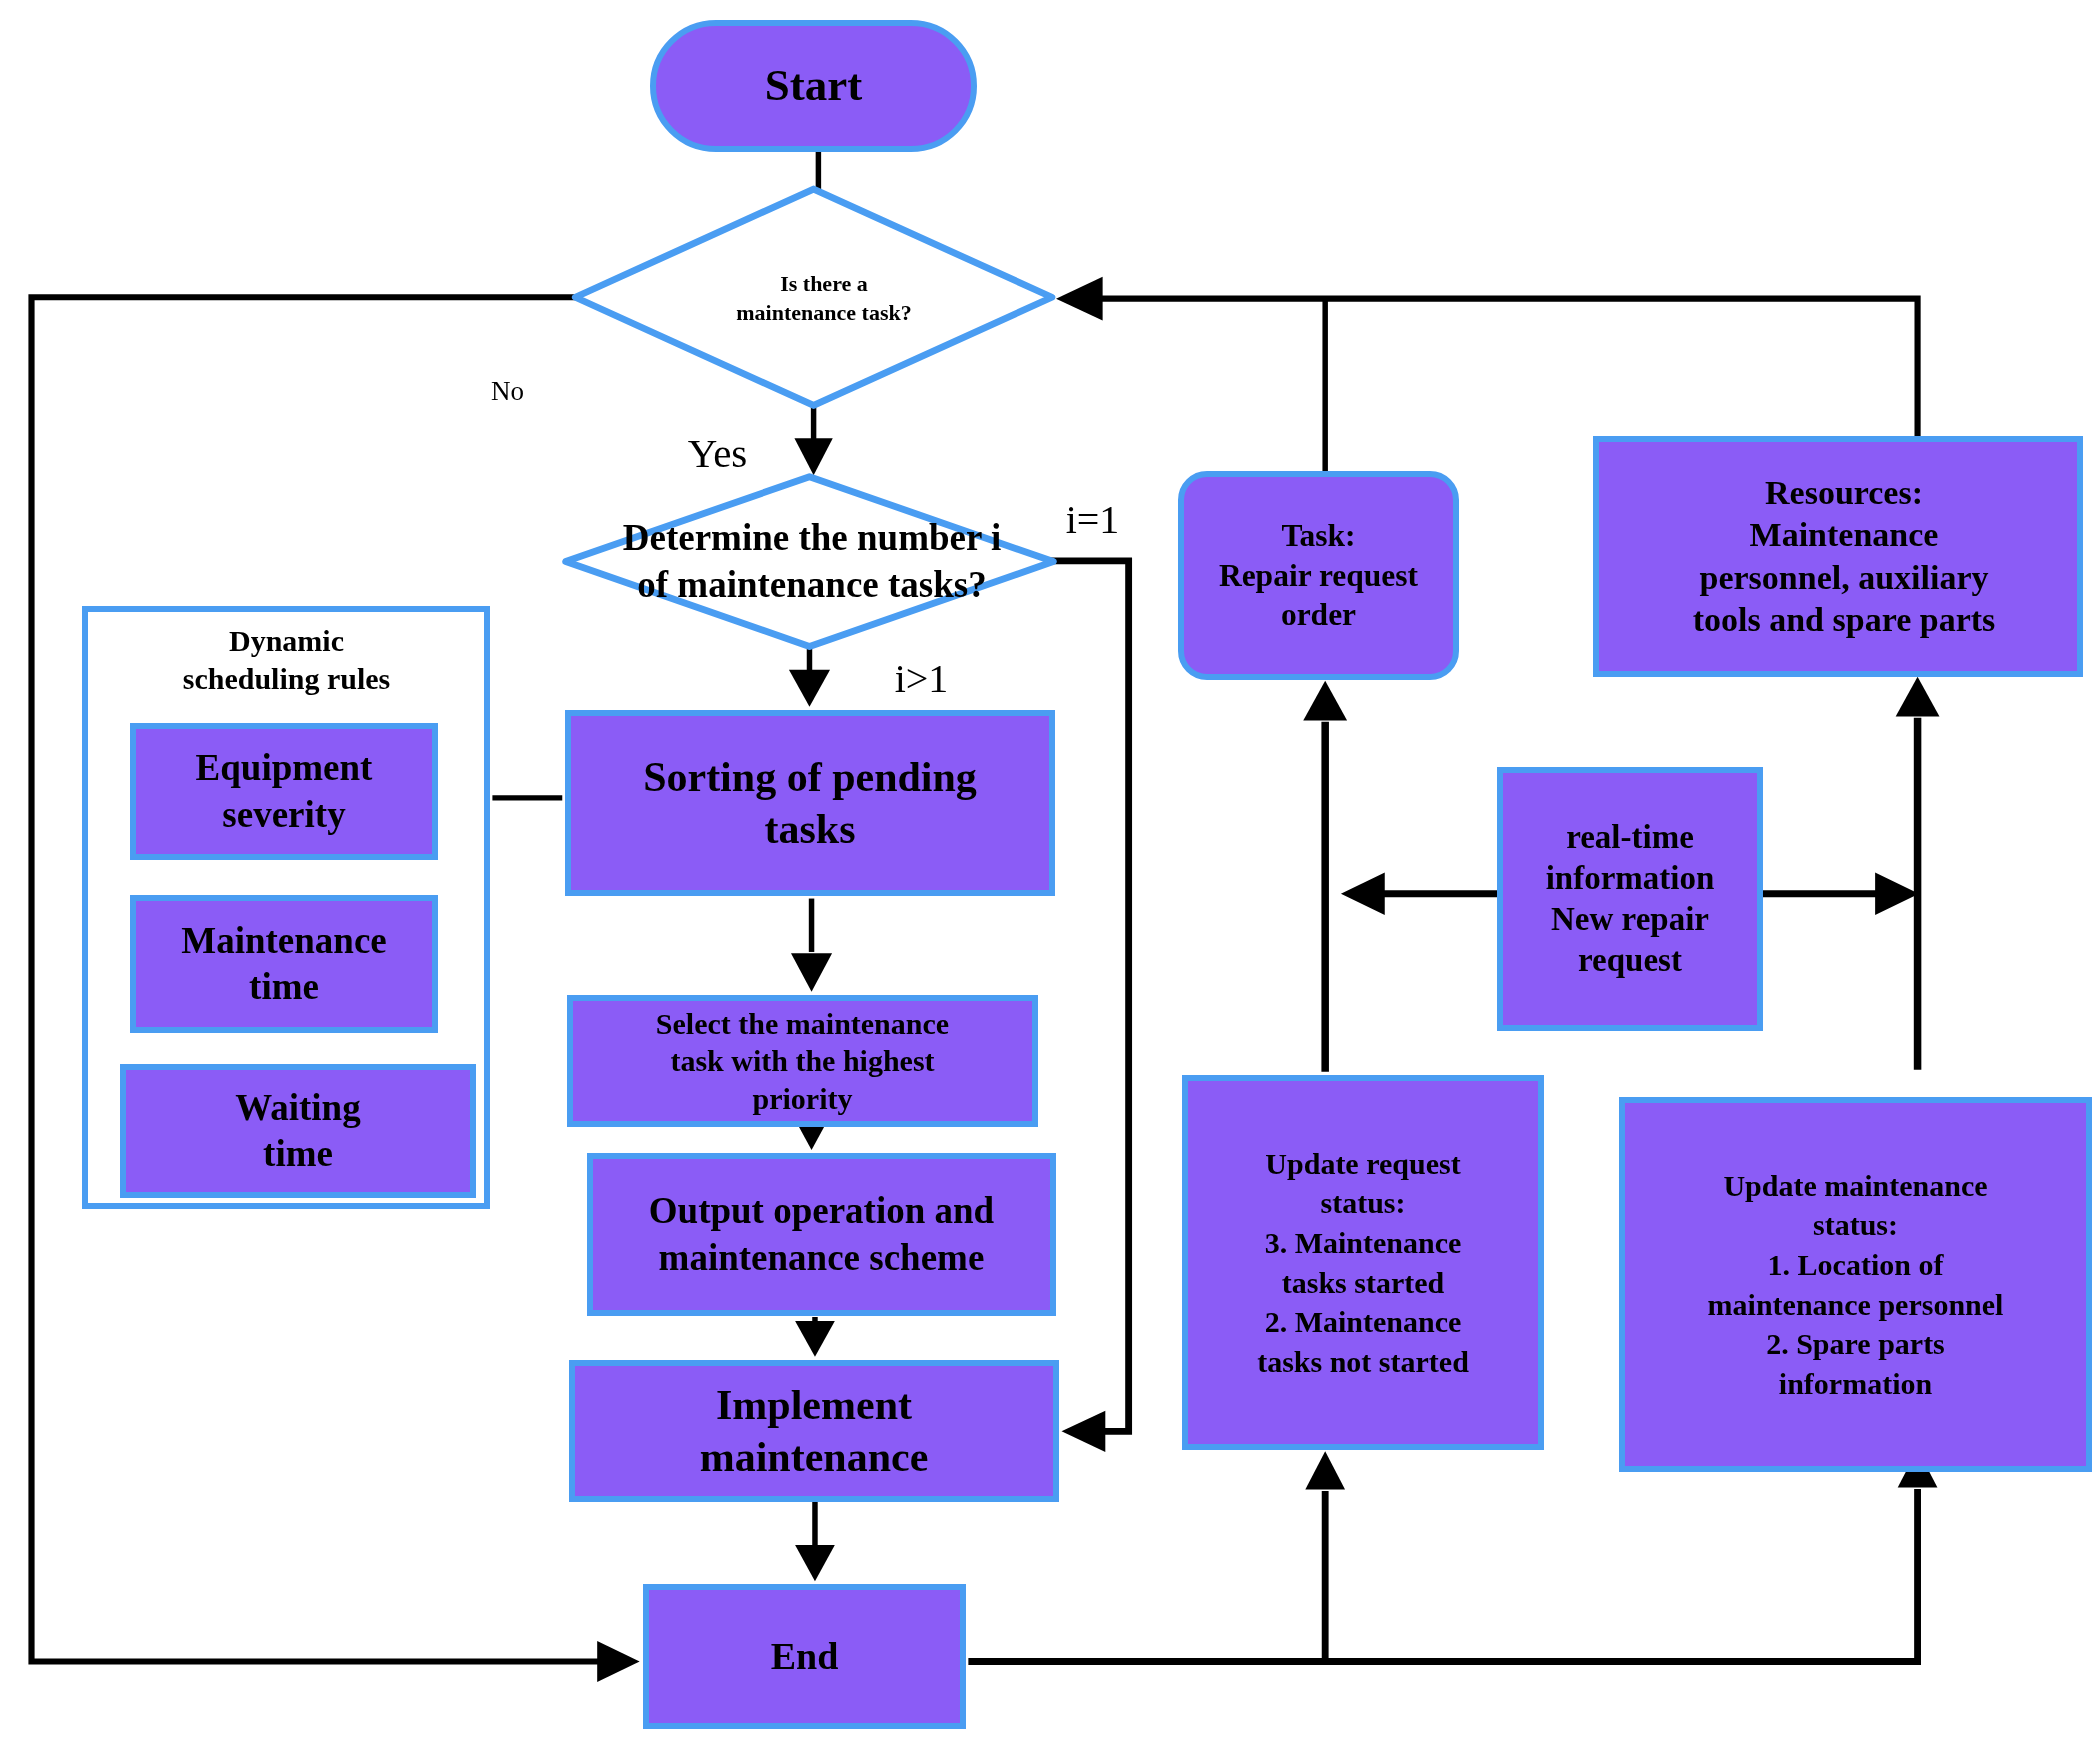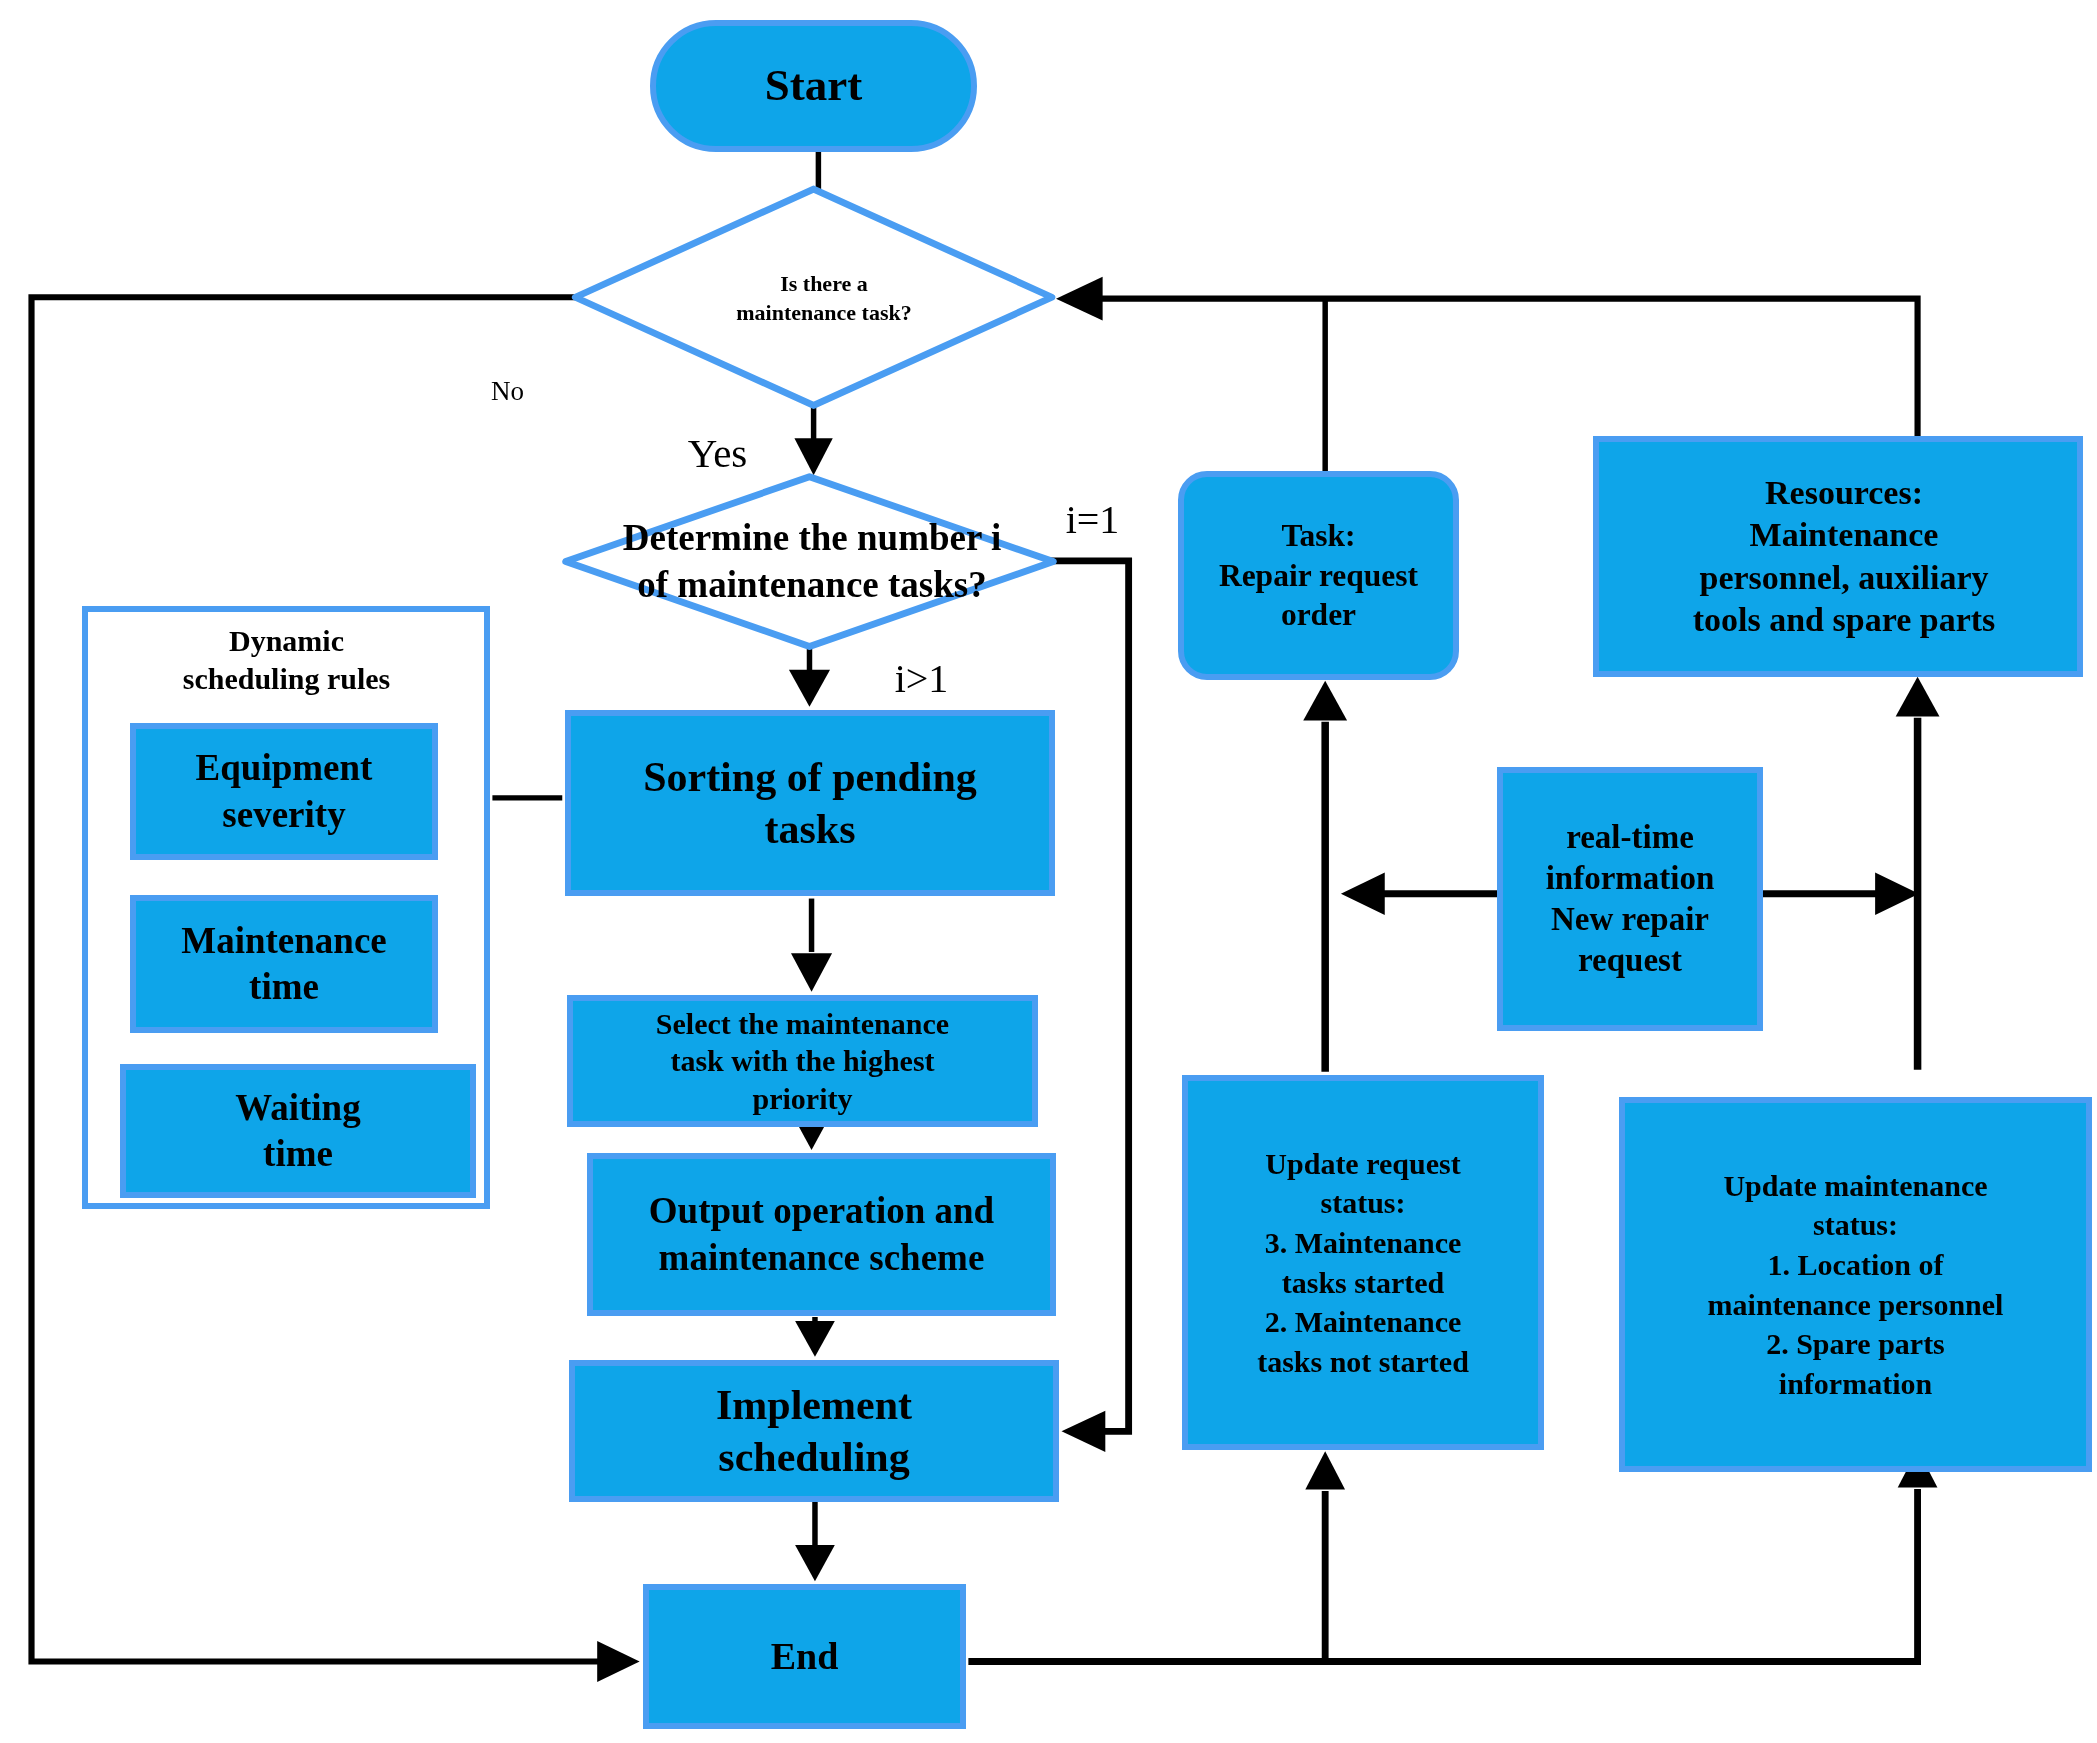--- a/index.html
+++ b/index.html
@@ -4,21 +4,21 @@
 <style>
   html,body{margin:0;padding:0;background:#ffffff;}
   #canvas{
     position:relative;width:2097px;height:1743px;background:#ffffff;
     font-family:"Liberation Serif","DejaVu Serif",serif;color:#000;
     overflow:hidden;
   }
   #connector-layer{position:absolute;left:0;top:0;z-index:0;}
   .box{
     position:absolute;z-index:2;box-sizing:border-box;
-    border:6.8px solid #4a9df2;background:#0ea5e9;
+    border:6.8px solid #4a9df2;background:#8b5cf6;
     display:flex;align-items:center;justify-content:center;
     text-align:center;font-weight:bold;
   }
   .innerbox{border-width:6.2px;}
   .lbl{
     position:absolute;z-index:2;display:flex;align-items:center;justify-content:center;
     text-align:center;font-weight:normal;background:transparent;
   }
   .dlabel{
     position:absolute;z-index:2;display:flex;align-items:center;justify-content:center;
@@ -144,21 +144,21 @@
 priority</div>
   </div>
 
   <div class="box" style="left:587px;top:1153px;width:469px;height:163px;font-size:37px;">
     <div class="txt tight">Output operation and
 maintenance scheme</div>
   </div>
 
   <div class="box" style="left:569px;top:1360px;width:490px;height:142px;font-size:42px;">
     <div class="txt tight">Implement
-scheduling</div>
+maintenance</div>
   </div>
 
   <div class="box" style="left:643px;top:1584px;width:323px;height:145px;font-size:38px;">
     <div class="txt">End</div>
   </div>
 
   <div class="box" style="left:1178px;top:471px;width:281px;height:209px;font-size:31.5px;border-radius:29px;">
     <div class="txt tight">Task:
 Repair request
 order</div>

